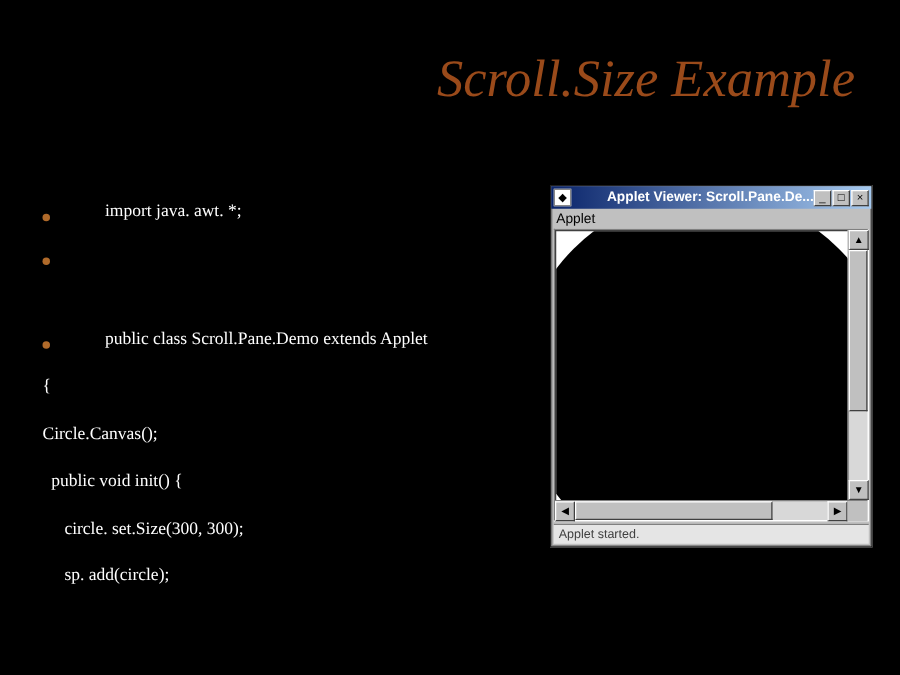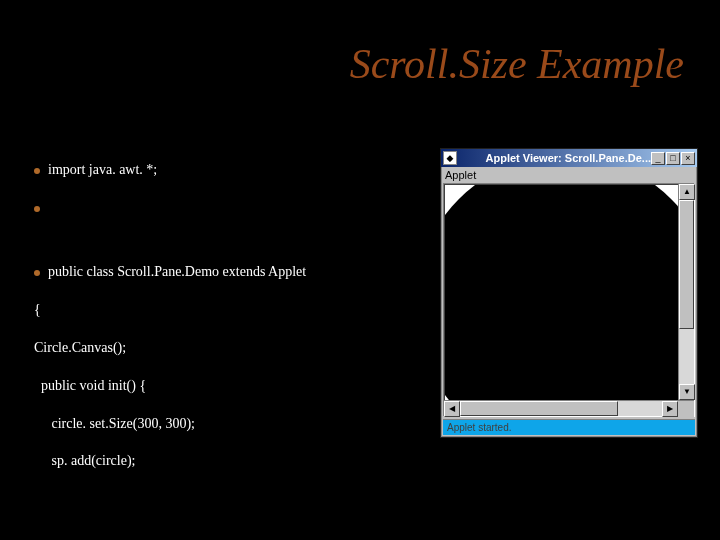--- a/index.html
+++ b/index.html
@@ -23,21 +23,21 @@
   .code-block {
     position: absolute;
     left: 34px;
     top: 142px;
     color: #fff;
     font-family: "Times New Roman", serif;
     font-size: 14px;
     line-height: 1.35;
     white-space: pre;
   }
-  .bullet-row { display: flex; align-items: flex-start; }
+  .bullet-row { display: flex; align-items: center; gap: 36px; }
   .bullet-dot {
     width: 6px; height: 6px; border-radius: 50%;
     background: #b06a2a;
     margin-top: 7px; margin-right: 8px;
     flex-shrink: 0;
   }
   .applet-window {
     position: absolute;
     right: 22px;
     top: 148px;
@@ -164,21 +164,21 @@
     background: #c0c0c0;
     flex-shrink: 0;
   }
   .status {
     font-size: 10px;
     color: #404040;
     padding: 2px 4px 3px 4px;
     border-top: 1px solid #808080;
     margin: 2px 2px 2px 2px;
     height: 16px;
-    background: #0ea5e9;
+    background: #e5e5e5;
   }
 </style>
 </head>
 <body>
 
 <div class="slide-title">Scroll.Size Example</div>
 
 <div class="code-block">
 <div class="bullet-row"><span class="bullet-dot"></span><span>import java. awt. *;</span></div>
 <div class="bullet-row"><span class="bullet-dot"></span></div>

